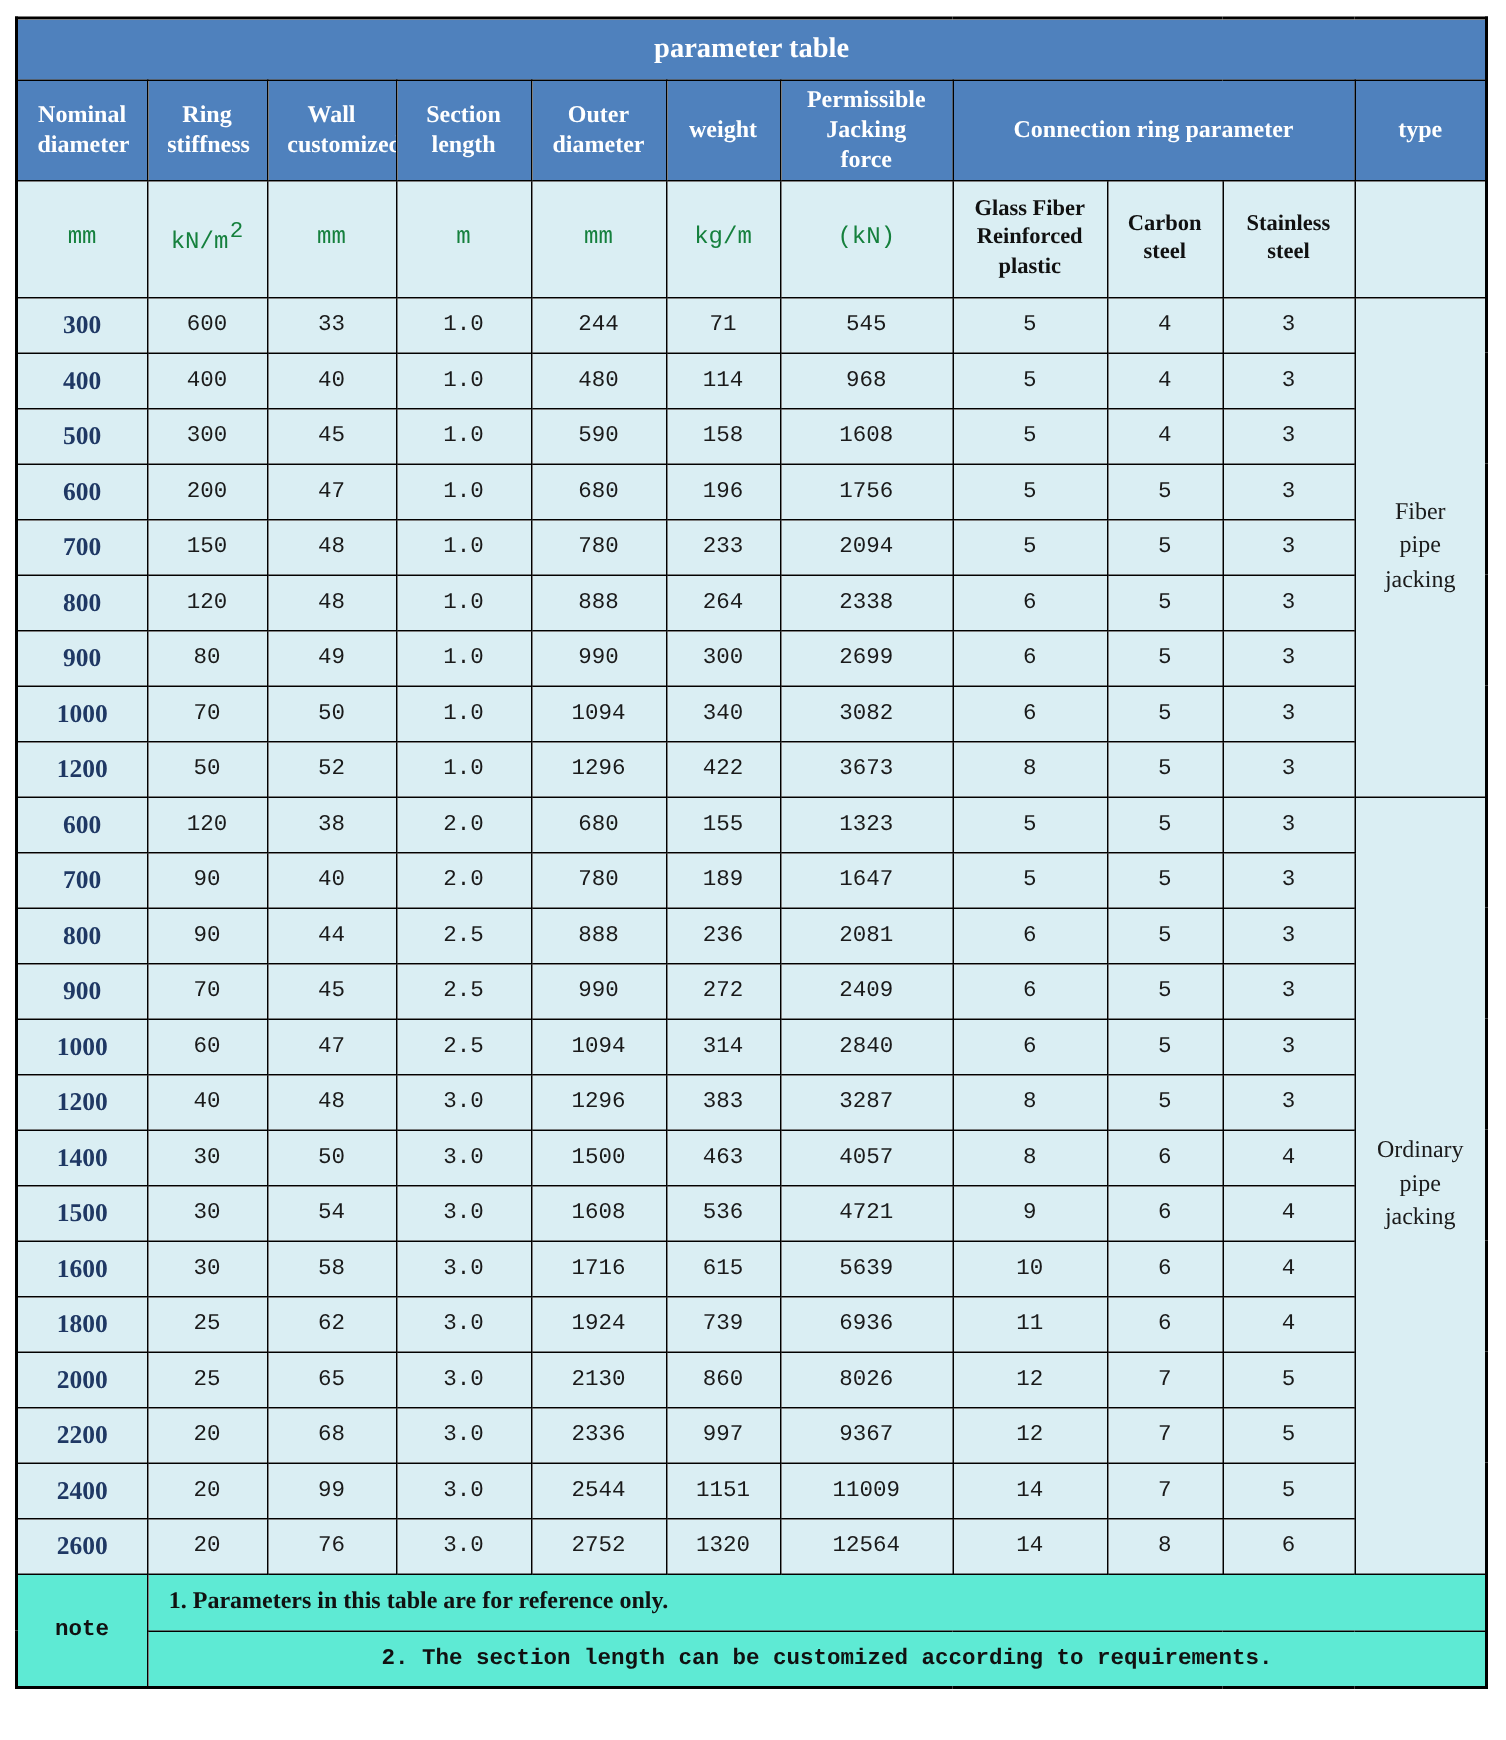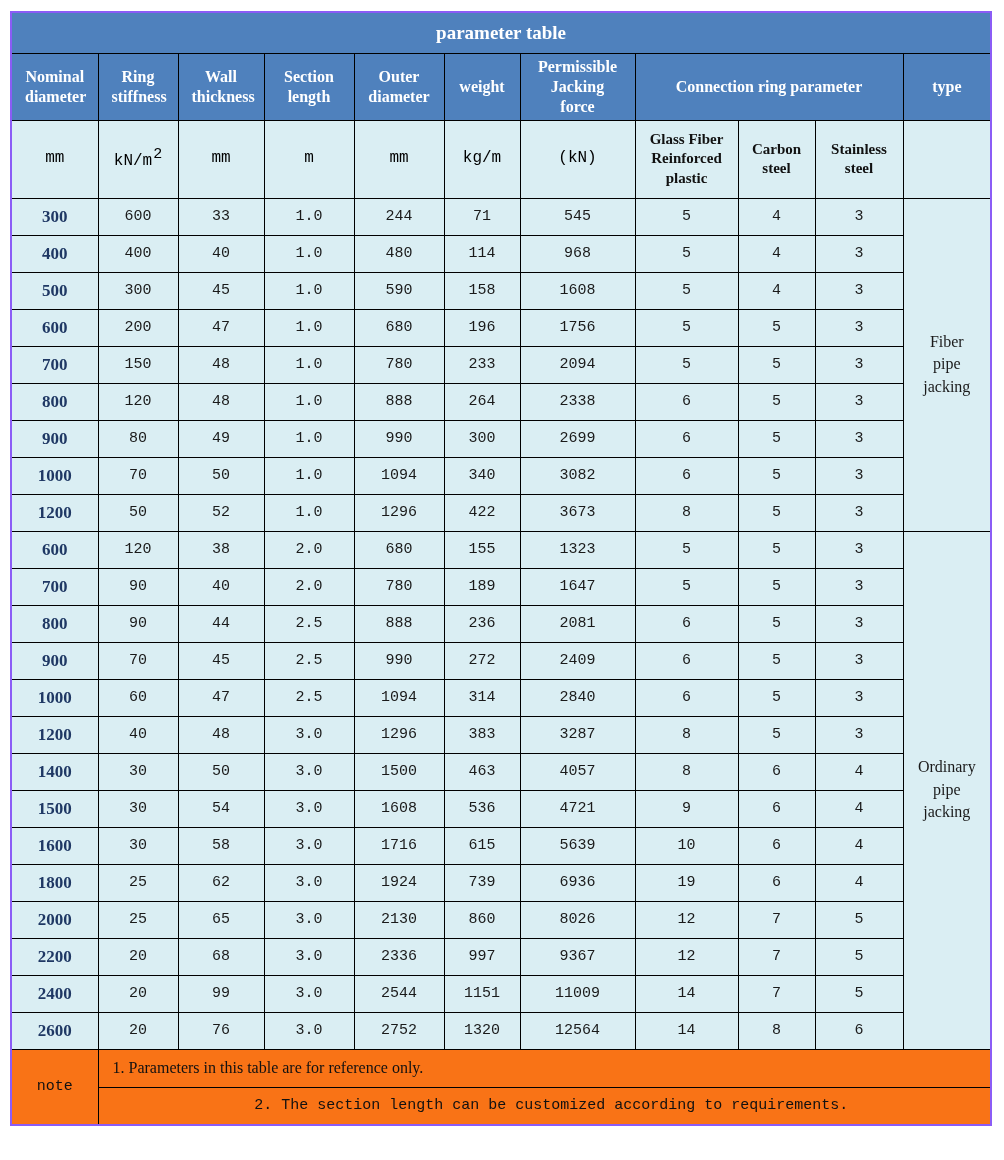--- a/index.html
+++ b/index.html
@@ -5,21 +5,21 @@
   * { box-sizing: border-box; }
   html, body { margin: 0; padding: 0; background: #ffffff; }
   body { width: 1004px; height: 1160px; position: relative; font-family: "Liberation Serif", serif; }
 
   .table-wrap { position: absolute; left: 10px; top: 11px; }
 
   table.param {
     border-collapse: collapse;
     table-layout: fixed;
     width: 950px;
-    border: 2px solid #8b5cf6;
+    border: 2px solid #000000;
   }
   table.param td {
     border: 1px solid #000;
     text-align: center;
     vertical-align: middle;
     padding: 0;
     overflow: hidden;
   }
 
   
@@ -39,21 +39,21 @@
     padding: 0 13px;
     line-height: 1.25;
   }
   tr.head td.conn { padding: 0 6px; }
 
   
   tr.units td {
     background: #daeef3;
     height: 78px;
     font: 16px "Liberation Mono", monospace;
-    color: #000000;
+    color: #15803d;
     line-height: 1.2;
   }
   tr.units td.mat {
     font: bold 15px "Liberation Serif", serif;
     color: #111111;
     padding: 0 10px;
     line-height: 1.3;
   }
   .exp { font-size: 15px; vertical-align: 7px; margin-left: 1px; }
 
@@ -71,22 +71,23 @@
   td.type-cell {
     background: #daeef3 !important;
     font: 16px "Liberation Serif", serif !important;
     color: #1a1a1a !important;
     padding: 0 12px !important;
     line-height: 1.4 !important;
   }
 
   
   tr.note-row td {
-    background: #f97316;
+    background: #5eead4;
     height: 38px;
+    font-weight: bold;
   }
   td.note-label {
     font: 15px "Liberation Mono", monospace;
     color: #111111;
   }
   td.note-text-1 {
     text-align: left !important;
     padding: 0 0 0 14px !important;
     font: 16px "Liberation Serif", serif;
     color: #111111;
@@ -118,21 +119,21 @@
     </colgroup>
 
     <tbody>
         <tr>
       <td colspan="11" class="title-cell">parameter table</td>
     </tr>
 
     <tr class="head">
       <td>Nominal diameter</td>
       <td>Ring stiffness</td>
-      <td>Wall thickness</td>
+      <td>Wall customized</td>
       <td>Section length</td>
       <td>Outer diameter</td>
       <td>weight</td>
       <td>Permissible Jacking force</td>
       <td colspan="3" class="conn">Connection ring parameter</td>
       <td>type</td>
     </tr>
 
     <tr class="units">
       <td>mm</td>
@@ -369,21 +370,21 @@
           <td>4</td>
         </tr>
         <tr class="data-row">
           <td class="c-nominal">1800</td>
           <td>25</td>
           <td>62</td>
           <td>3.0</td>
           <td>1924</td>
           <td>739</td>
           <td>6936</td>
-          <td>19</td>
+          <td>11</td>
           <td>6</td>
           <td>4</td>
         </tr>
         <tr class="data-row">
           <td class="c-nominal">2000</td>
           <td>25</td>
           <td>65</td>
           <td>3.0</td>
           <td>2130</td>
           <td>860</td>

